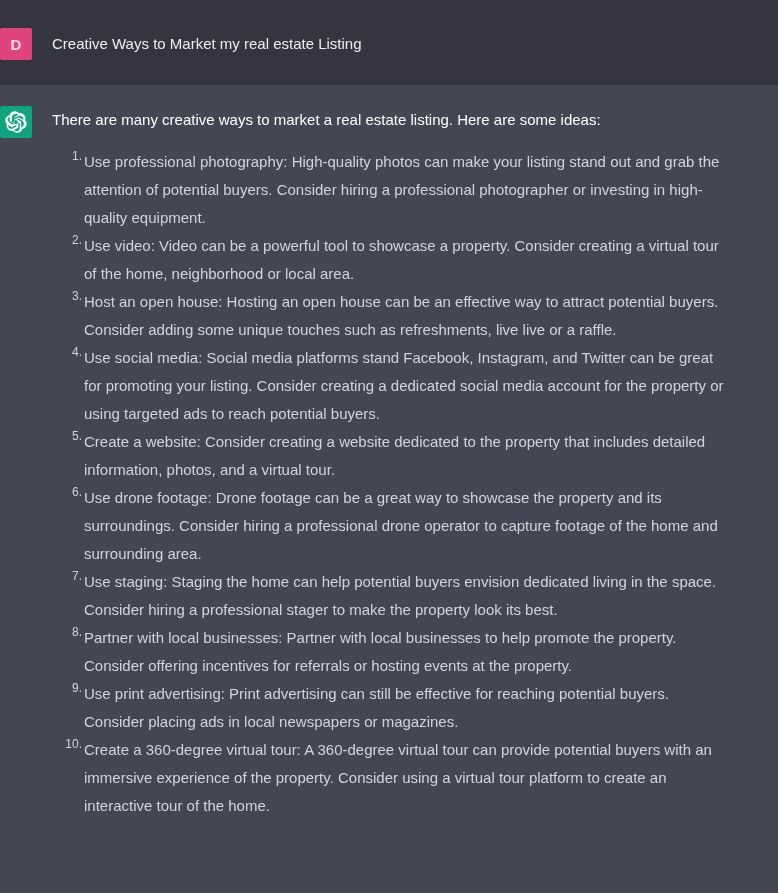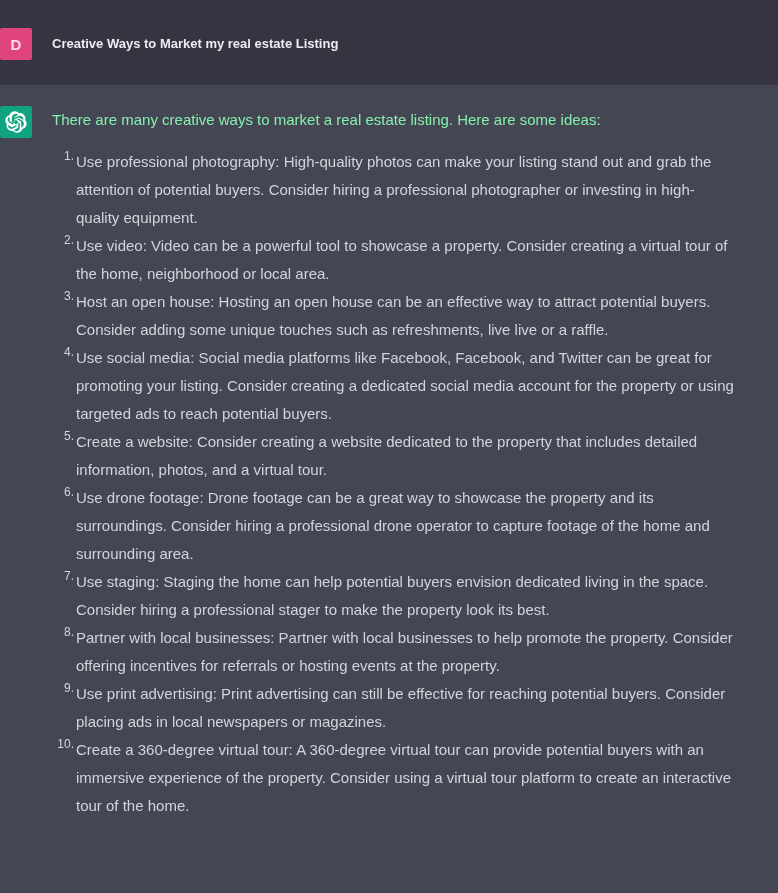--- a/index.html
+++ b/index.html
@@ -64,36 +64,36 @@
   .content-col {
     flex: 1 1 auto;
     padding-left: 26px;
     padding-right: 42px;
     box-sizing: border-box;
   }
 
   
   .user-title {
     color: #ececf1;
-    font-size: 13px;
-    font-weight: 700;
+    font-size: 15px;
+    font-weight: 400;
     line-height: 22px;
     margin: 0;
     padding-top: 5px;
   }
   .intro {
-    color: #86efac;
+    color: #ffffff;
     font-size: 15px;
     line-height: 24px;
     margin: 0 0 16px 0;
     padding-top: 2px;
   }
 
   ol.ideas {
-    margin: 0;
+    margin: 8px;
     padding: 0;
     list-style: none;
     counter-reset: idea;
   }
   ol.ideas > li {
     position: relative;
     counter-increment: idea;
     padding-left: 24px;
     margin: 0;
     color: #d1d5db;
@@ -139,21 +139,21 @@
           </svg>
         </span>
       </div>
     </div>
     <div class="content-col">
       <p class="intro">There are many creative ways to market a real estate listing. Here are some ideas:</p>
       <ol class="ideas">
         <li>Use professional photography: High-quality photos can make your listing stand out and grab the attention of potential buyers. Consider hiring a professional photographer or investing in high-quality equipment.</li>
         <li>Use video: Video can be a powerful tool to showcase a property. Consider creating a virtual tour of the home, neighborhood or local area.</li>
         <li>Host an open house: Hosting an open house can be an effective way to attract potential buyers. Consider adding some unique touches such as refreshments, live live or a raffle.</li>
-        <li>Use social media: Social media platforms like Facebook, Facebook, and Twitter can be great for promoting your listing. Consider creating a dedicated social media account for the property or using targeted ads to reach potential buyers.</li>
+        <li>Use social media: Social media platforms stand Facebook, Instagram, and Twitter can be great for promoting your listing. Consider creating a dedicated social media account for the property or using targeted ads to reach potential buyers.</li>
         <li>Create a website: Consider creating a website dedicated to the property that includes detailed information, photos, and a virtual tour.</li>
         <li>Use drone footage: Drone footage can be a great way to showcase the property and its surroundings. Consider hiring a professional drone operator to capture footage of the home and surrounding area.</li>
         <li>Use staging: Staging the home can help potential buyers envision dedicated living in the space. Consider hiring a professional stager to make the property look its best.</li>
         <li>Partner with local businesses: Partner with local businesses to help promote the property. Consider offering incentives for referrals or hosting events at the property.</li>
         <li>Use print advertising: Print advertising can still be effective for reaching potential buyers. Consider placing ads in local newspapers or magazines.</li>
         <li class="wide">Create a 360-degree virtual tour: A 360-degree virtual tour can provide potential buyers with an immersive experience of the property. Consider using a virtual tour platform to create an interactive tour of the home.</li>
       </ol>
     </div>
   </div>
 

